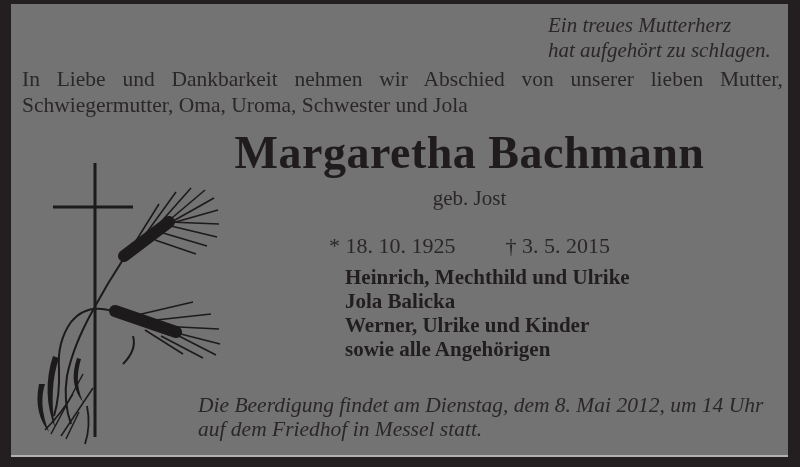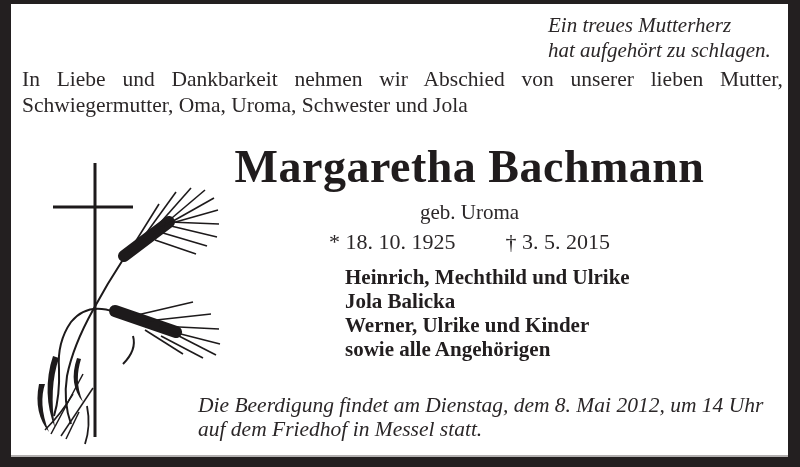--- a/index.html
+++ b/index.html
@@ -7,21 +7,21 @@
     width: 800px; height: 467px;
     background: #231f20;
     position: relative;
     font-family: "Liberation Serif", "DejaVu Serif", serif;
     color: #2b2728;
     overflow: hidden;
   }
   .sheet {
     position: absolute;
     left: 11px; top: 4px; right: 12px; bottom: 10px;
-    background: #ffffff;
+    background: #737373;
     border-bottom: 2px solid #b3b0b0;
     box-sizing: border-box;
   }
   .epigraph {
     position: absolute;
     left: 537px; top: 9px;
     font-style: italic;
     font-size: 21px;
     line-height: 25px;
     white-space: nowrap;
@@ -34,38 +34,38 @@
     line-height: 26px;
   }
   .intro .justify { text-align: justify; text-align-last: justify; }
   .art {
     position: absolute;
     left: 10px; top: 140px;
     width: 200px; height: 305px;
   }
   .center-col {
     position: absolute;
-    left: 140px; right: 0; top: 137px;
+    left: 140px; right: 0; top: 123px;
     text-align: center;
   }
   .name {
     font-weight: bold;
     font-size: 46px;
     line-height: 52px;
     color: #201c1d;
     letter-spacing: 0.5px;
     white-space: nowrap;
   }
   .maiden {
     font-size: 21px;
     line-height: 24px;
     margin-top: 7px;
   }
   .dates {
-    margin-top: 5px;
+    margin-top: 23px;
     font-size: 22px;
     line-height: 25px;
     display: flex;
     justify-content: center;
     gap: 50px;
     white-space: nowrap;
   }
   .mourning {
     position: absolute;
     left: 334px; top: 254px;
@@ -147,21 +147,21 @@
       <line x1="30" y1="290" x2="62" y2="230" stroke-width="1.5"></line>
       <line x1="40" y1="292" x2="72" y2="244" stroke-width="1.5"></line>
       <path d="M24,286 Q 40,270 52,250" stroke-width="1.5"></path>
       <line x1="45" y1="295" x2="58" y2="268" stroke-width="1.5"></line>
       <path d="M66,262 Q 70,282 64,300" stroke-width="1.8"></path>
     </g>
   </svg>
 
   <div class="center-col">
     <div class="name">Margaretha Bachmann</div>
-    <div class="maiden">geb. Uroma</div>
+    <div class="maiden">geb. Jost</div>
     <div class="dates">
       <span>* 18. 10. 1925</span>
       <span>† 3. 5. 2015</span>
     </div>
   </div>
 
   <div class="mourning">
     <div class="mourners">
       <div>Heinrich, Mechthild und Ulrike</div>
       <div>Jola Balicka</div>

